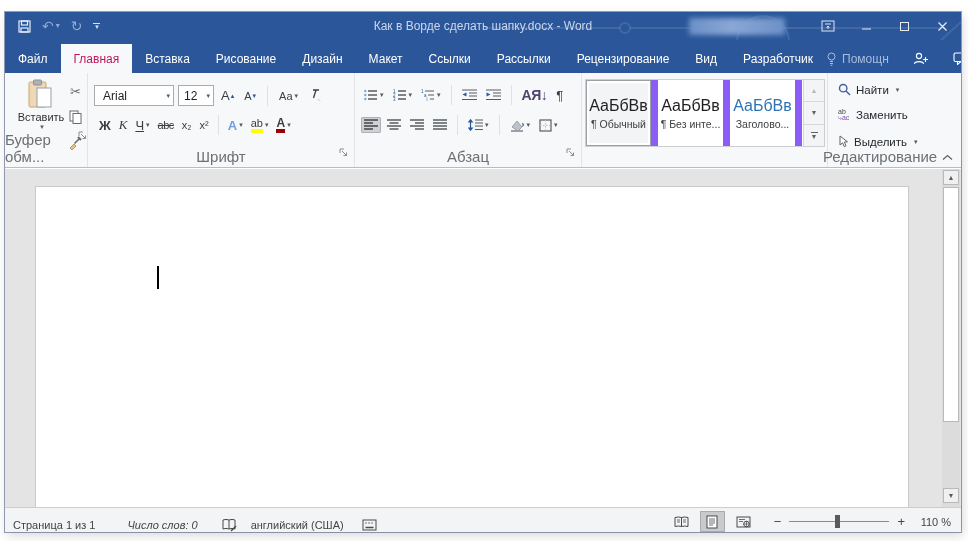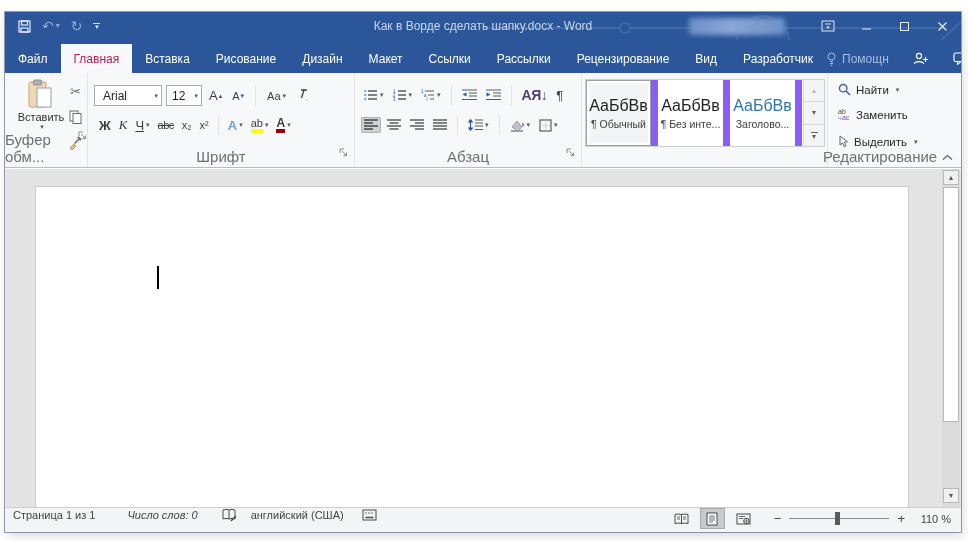--- a/index.html
+++ b/index.html
@@ -94,21 +94,21 @@
                 animation:blink 1.06s step-end infinite;}
   @keyframes blink {50% {opacity:0;}}
   .vscroll {position:absolute; top:0; bottom:0; right:1px; width:18px; background:#dcdcdc;}
   .scroll-btn {position:absolute; left:1px; width:16px; height:15px; background:#f0f0f0;
                border:1px solid #b9b9b9; display:flex; align-items:center; justify-content:center;
                font-size:7px; color:#5a5a5a;}
   .scroll-thumb {position:absolute; left:1px; top:18px; width:16px; height:235px; background:#fff; border:1px solid #b9b9b9;}
 
   
   .statusbar {position:absolute; bottom:0; left:0; right:0; height:25px; background:#f3f4f5;
-              border-top:1px solid #cdcdcd; display:flex; align-items:flex-start; font-size:11px; color:#444;}
+              border-top:1px solid #cdcdcd; display:flex; align-items:flex-end; font-size:11px; color:#444;}
   .sb-item {display:flex; align-items:center; gap:4px;}
   .sb-left {display:flex; align-items:center; padding-left:8px;}
   .sb-right {margin-left:auto; display:flex; align-items:center; padding-right:10px;}
   .viewbtn {width:25px; height:21px; display:flex; align-items:center; justify-content:center; border-radius:1px;}
   .viewbtn.active {background:#c9cacc; box-shadow:inset 0 0 0 1px #aaabad;}
   .zoomtrack {position:relative; width:100px; height:21px; margin:0 6px;}
   .zoomtrack .line {position:absolute; top:10px; left:0; right:0; border-top:1px solid #8a8a8a;}
   .zoomtrack .thumb {position:absolute; top:4px; left:46px; width:5px; height:13px; background:#5a5a5a;}
   .zoomsign {font-size:13px; color:#444; padding:0 2px;}
   .zoomval {width:44px; text-align:right;}
@@ -240,21 +240,21 @@
         <span class="launch">
           <svg width="9" height="9" viewBox="0 0 9 9" fill="none" stroke="#8a8d90" stroke-width="1">
               <path d="M1 1 h4 M1 1 v4 M3 3 L7.5 7.5 M7.5 7.5 v-3 M7.5 7.5 h-3"></path>
             </svg>
         </span>
       </div>
     </div>
 
     <div class="rgroup" style="left:83px; width:267px;">
       <div class="rrow" style="left:6px; top:12px; gap:4px;">
-        <div class="combo" style="width:68px;padding-left:8px;">
+        <div class="combo" style="width:80px;padding-left:8px;">
           <span>Arial</span>
           <span class="dd">▾</span>
         </div>
         <div class="combo" style="width:36px;">
           <span>12</span>
           <span class="dd">▾</span>
         </div>
         <span class="sbtn grow" style="font-size:13px;">А</span>
         <span class="sbtn shrink" style="font-size:11px;">А</span>
         <span class="vsep"></span>

